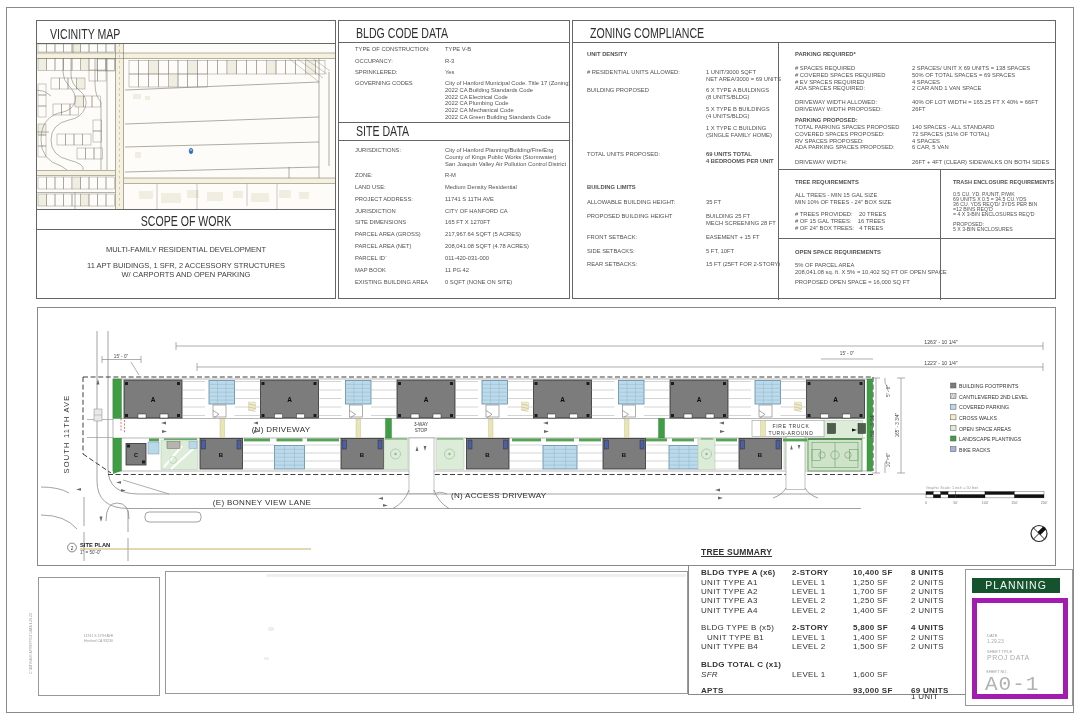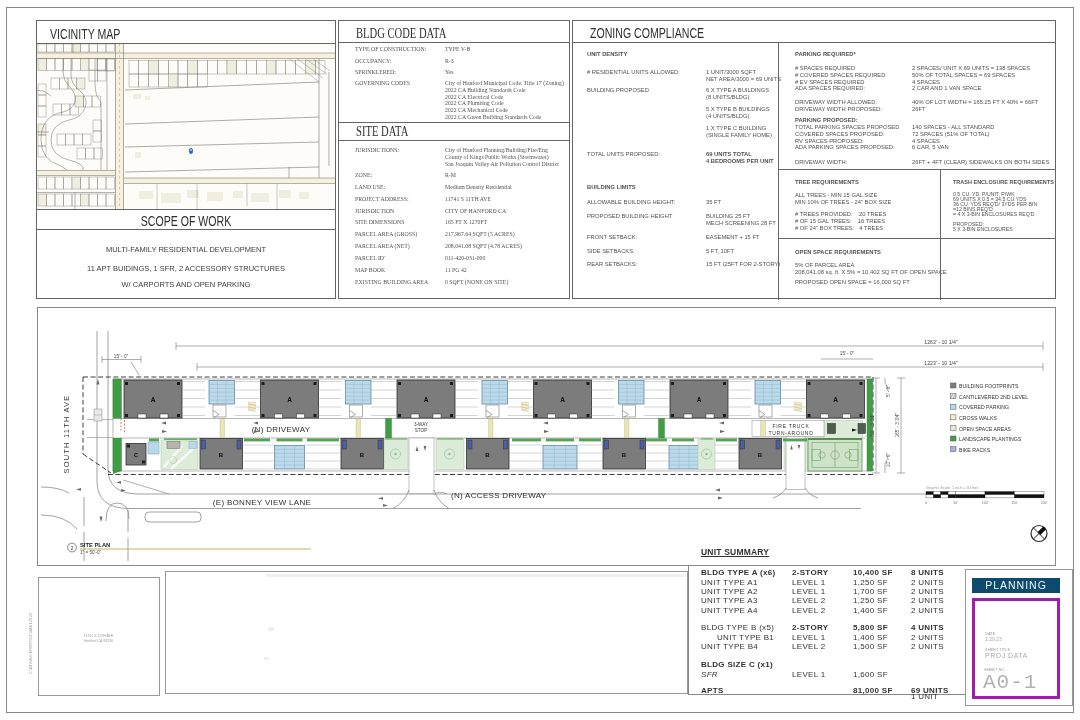--- a/index.html
+++ b/index.html
@@ -193,24 +193,24 @@
 <path d="M120,139.5 V167 M160,139.5 V167 M210,139.5 V162 M240,139.5 V167"></path>
 </g>
 
 </svg>
   </div>
 
   <div class="abs hdr" style="left:0;top:192px;width:298px;text-align:center;font-size:14.5px;transform:scaleX(0.73);">SCOPE OF WORK</div>
   <div class="abs" style="left:0;top:208px;width:298px;border-top:1px solid #666;"></div>
 
   <div class="abs" style="left:0;top:224px;width:298px;text-align:center;font-size:7.5px;color:#3d3d3d;">MULTI-FAMILY RESIDENTIAL DEVELOPMENT</div>
-  <div class="abs" style="left:0;top:240px;width:298px;text-align:center;font-size:7.5px;color:#3d3d3d;line-height:16px;">11 APT BUIDINGS, 1 SFR, 2 ACCESSORY STRUCTURES<br>W/ CARPORTS AND OPEN PARKING</div>
+  <div class="abs" style="left:0;top:240px;width:298px;text-align:center;font-size:7.5px;color:#3d3d3d;line-height:9px;">11 APT BUIDINGS, 1 SFR, 2 ACCESSORY STRUCTURES<br>W/ CARPORTS AND OPEN PARKING</div>
 </div>
 
-<div class="abs" style="left:338px;top:20px;width:232px;height:279px;border:1px solid #666;background:#fff;font-family:Liberation Serif, serif;">
+<div class="abs" style="left:338px;top:20px;width:232px;height:279px;border:1px solid #666;background:#fff;">
 
   <div class="abs hdr" style="left:17px;top:4px;font-size:14.5px;transform:scaleX(0.73);transform-origin:0 50%;">BLDG CODE DATA</div>
   <div class="abs" style="left:0;top:21px;width:230px;border-top:1px solid #666;"></div>
 
   <div class="abs lbl" style="left:16px;top:25px;">TYPE OF CONSTRUCTION:</div>
     <div class="abs lbl" style="left:106px;top:25px;">TYPE V-B</div>
   <div class="abs lbl" style="left:16px;top:37px;">OCCUPANCY:</div>
     <div class="abs lbl" style="left:106px;top:37px;">R-3</div>
   <div class="abs lbl" style="left:16px;top:48px;">SPRINKLERED:</div>
     <div class="abs lbl" style="left:106px;top:48px;">Yes</div>
@@ -932,21 +932,21 @@
 
 <div class="abs" style="left:165px;top:571px;width:523px;height:123px;border:1px solid #999;">
   <div class="abs" style="left:100px;top:2px;width:420px;height:3px;background:#f0f0f0;border-radius:2px;"></div>
   <div class="abs" style="left:102px;top:55px;width:6px;height:4px;background:#ededed;border-radius:2px;"></div>
   <div class="abs" style="left:98px;top:85px;width:5px;height:3px;background:#f0f0f0;"></div>
 </div>
 
 <div class="abs" style="left:29px;top:674px;font-size:3.4px;color:#999;transform:rotate(-90deg);transform-origin:0 0;white-space:nowrap;">C:\11TH AVE APTS\PROJ DATA 1.29.23</div>
 
 <div class="abs" style="left:688px;top:566px;width:277px;height:129px;border-left:1px solid #888;border-bottom:1px solid #888;"></div>
-<div class="abs hdr" style="left:701px;top:547px;font-size:8.5px;font-weight:bold;text-decoration:underline;letter-spacing:0.2px;color:#333;">UNIT SUMMARY</div>
+<div class="abs hdr" style="left:701px;top:547px;font-size:8.5px;font-weight:bold;text-decoration:underline;letter-spacing:0.2px;color:#333;">TREE SUMMARY</div>
 <div class="abs" style="left:701px;top:568px;width:264px;height:132px;font-size:8px;color:#333;letter-spacing:0.3px;" id="unittable">
 
   <div class="abs" style="left:0;top:0px;font-weight:bold;">BLDG TYPE A (x6)</div>
     <div class="abs" style="left:91px;top:0px;font-weight:bold;">2-STORY</div>
     <div class="abs" style="left:152px;top:0px;font-weight:bold;">10,400 SF</div>
     <div class="abs" style="left:210px;top:0px;font-weight:bold;">8 UNITS</div>
   <div class="abs" style="left:0;top:10px;">UNIT TYPE A1</div>
     <div class="abs" style="left:91px;top:10px;">LEVEL 1</div>
     <div class="abs" style="left:152px;top:10px;">1,250 SF</div>
     <div class="abs" style="left:210px;top:10px;">2 UNITS</div>
@@ -959,43 +959,43 @@
     <div class="abs" style="left:152px;top:28px;">1,250 SF</div>
     <div class="abs" style="left:210px;top:28px;">2 UNITS</div>
   <div class="abs" style="left:0;top:38px;">UNIT TYPE A4</div>
     <div class="abs" style="left:91px;top:38px;">LEVEL 2</div>
     <div class="abs" style="left:152px;top:38px;">1,400 SF</div>
     <div class="abs" style="left:210px;top:38px;">2 UNITS</div>
   <div class="abs" style="left:0;top:55px;font-weight:normal;">BLDG TYPE B (x5)</div>
     <div class="abs" style="left:91px;top:55px;font-weight:bold;">2-STORY</div>
     <div class="abs" style="left:152px;top:55px;font-weight:bold;">5,800 SF</div>
     <div class="abs" style="left:210px;top:55px;font-weight:bold;">4 UNITS</div>
-  <div class="abs" style="left:16px;top:65px;">UNIT TYPE B1</div>
+  <div class="abs" style="left:6px;top:65px;">UNIT TYPE B1</div>
     <div class="abs" style="left:91px;top:65px;">LEVEL 1</div>
     <div class="abs" style="left:152px;top:65px;">1,400 SF</div>
     <div class="abs" style="left:210px;top:65px;">2 UNITS</div>
   <div class="abs" style="left:0;top:74px;">UNIT TYPE B4</div>
     <div class="abs" style="left:91px;top:74px;">LEVEL 2</div>
     <div class="abs" style="left:152px;top:74px;">1,500 SF</div>
     <div class="abs" style="left:210px;top:74px;">2 UNITS</div>
-  <div class="abs" style="left:0;top:92px;font-weight:bold;">BLDG SIZE C (x1)</div>
+  <div class="abs" style="left:0;top:92px;font-weight:bold;">BLDG TOTAL C (x1)</div>
   <div class="abs" style="left:0;top:102px;font-style:italic;">SFR</div>
     <div class="abs" style="left:91px;top:102px;">LEVEL 1</div>
     <div class="abs" style="left:152px;top:102px;">1,600 SF</div>
     <div class="abs" style="left:210px;top:106px;margin-top:18px;">1 UNIT</div>
   <div class="abs" style="left:0;top:118px;font-weight:bold;">APTS</div>
-    <div class="abs" style="left:152px;top:118px;font-weight:bold;">81,000 SF</div>
+    <div class="abs" style="left:152px;top:118px;font-weight:bold;">93,000 SF</div>
     <div class="abs" style="left:210px;top:118px;font-weight:bold;">69 UNITS</div>
 </div>
 
 <div class="abs" style="left:965px;top:569px;width:108px;height:137px;border:1px solid #999;">
 
-  <div class="abs" style="left:6px;top:8px;width:88px;height:15px;background:#0c4a6e;color:#f7f7f7;text-align:center;font-size:10.5px;letter-spacing:1px;line-height:15px;">PLANNING</div>
-
-  <div class="abs" style="left:6px;top:28px;width:88px;height:101px;border:3px solid #a21caf;">
+  <div class="abs" style="left:6px;top:8px;width:88px;height:15px;background:#14532d;color:#f7f7f7;text-align:center;font-size:10.5px;letter-spacing:1px;line-height:15px;">PLANNING</div>
+
+  <div class="abs" style="left:6px;top:28px;width:96px;height:101px;border:5px solid #a21caf;">
     <div class="abs" style="left:10px;top:30px;font-size:4px;color:#999;">DATE</div>
     <div class="abs" style="left:10px;top:35px;font-size:5px;color:#aaa;">1.29.23</div>
     <div class="abs" style="left:10px;top:46px;font-size:4px;color:#999;">SHEET TITLE</div>
     <div class="abs" style="left:10px;top:51px;font-size:7px;color:#aaa;letter-spacing:0.5px;">PROJ DATA</div>
     <div class="abs" style="left:9px;top:66px;font-size:4px;color:#999;">SHEET NO.</div>
     <div class="abs" style="left:8px;top:70px;font-size:21px;color:#b2b2b2;font-family:'Liberation Mono',monospace;letter-spacing:1px;">A0-1</div>
   </div>
 </div>
 
 </body></html>

